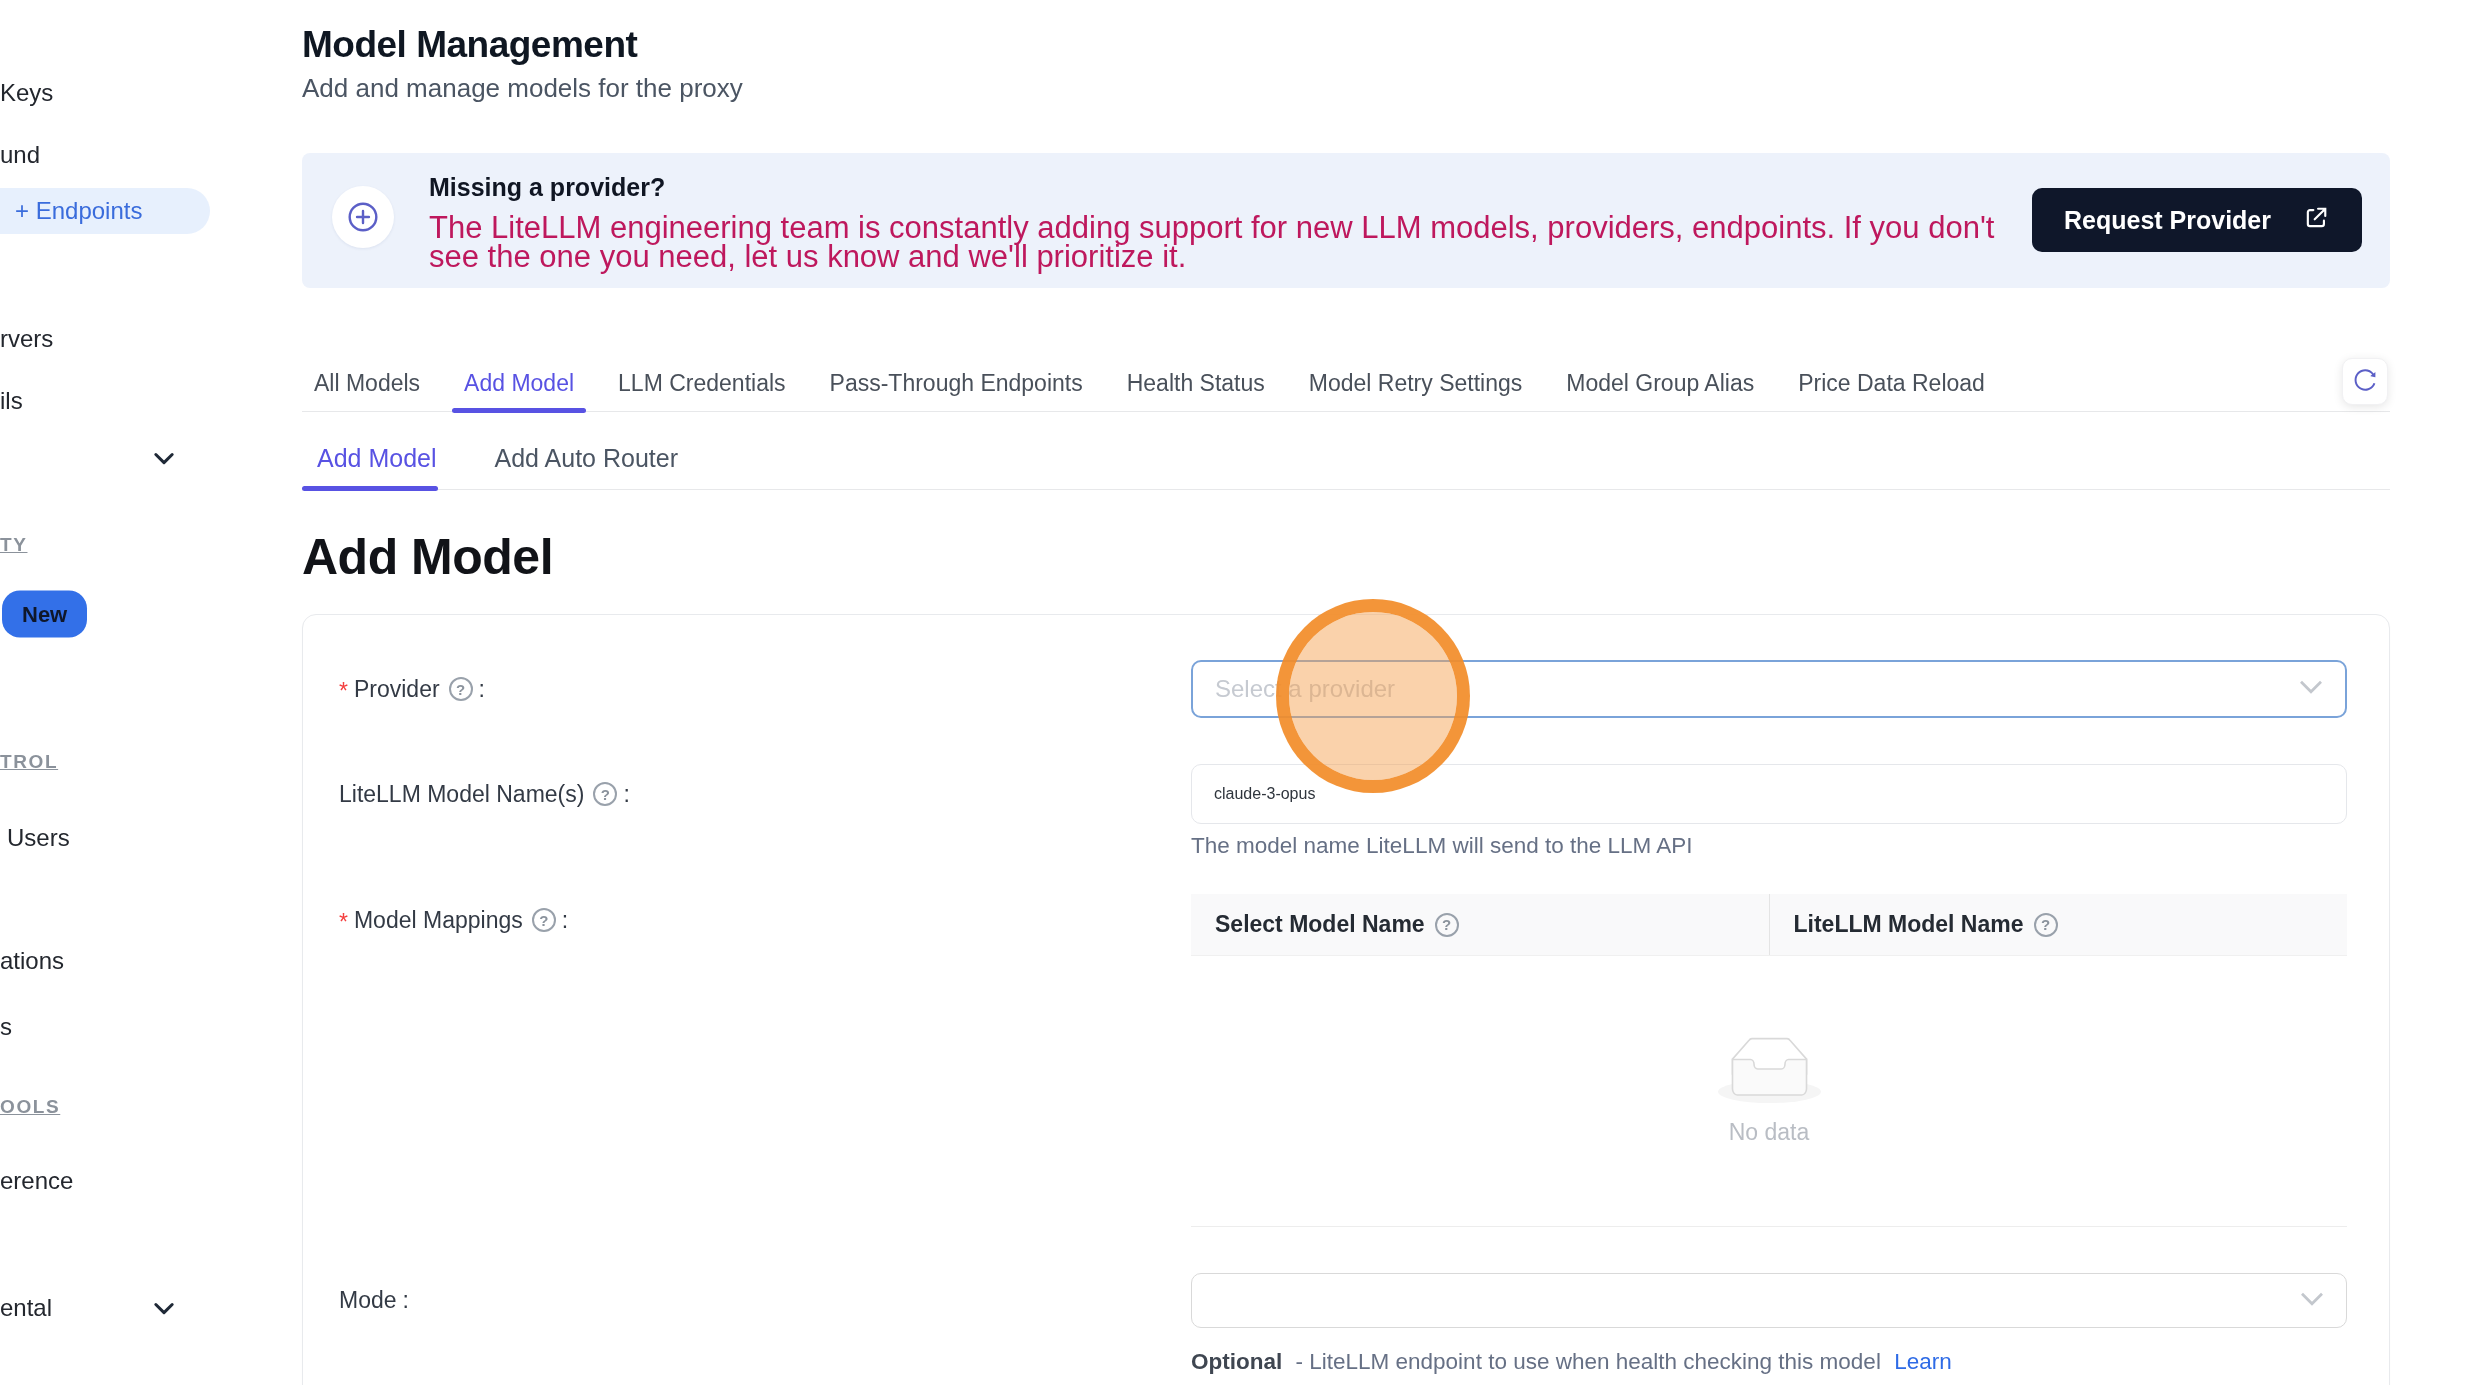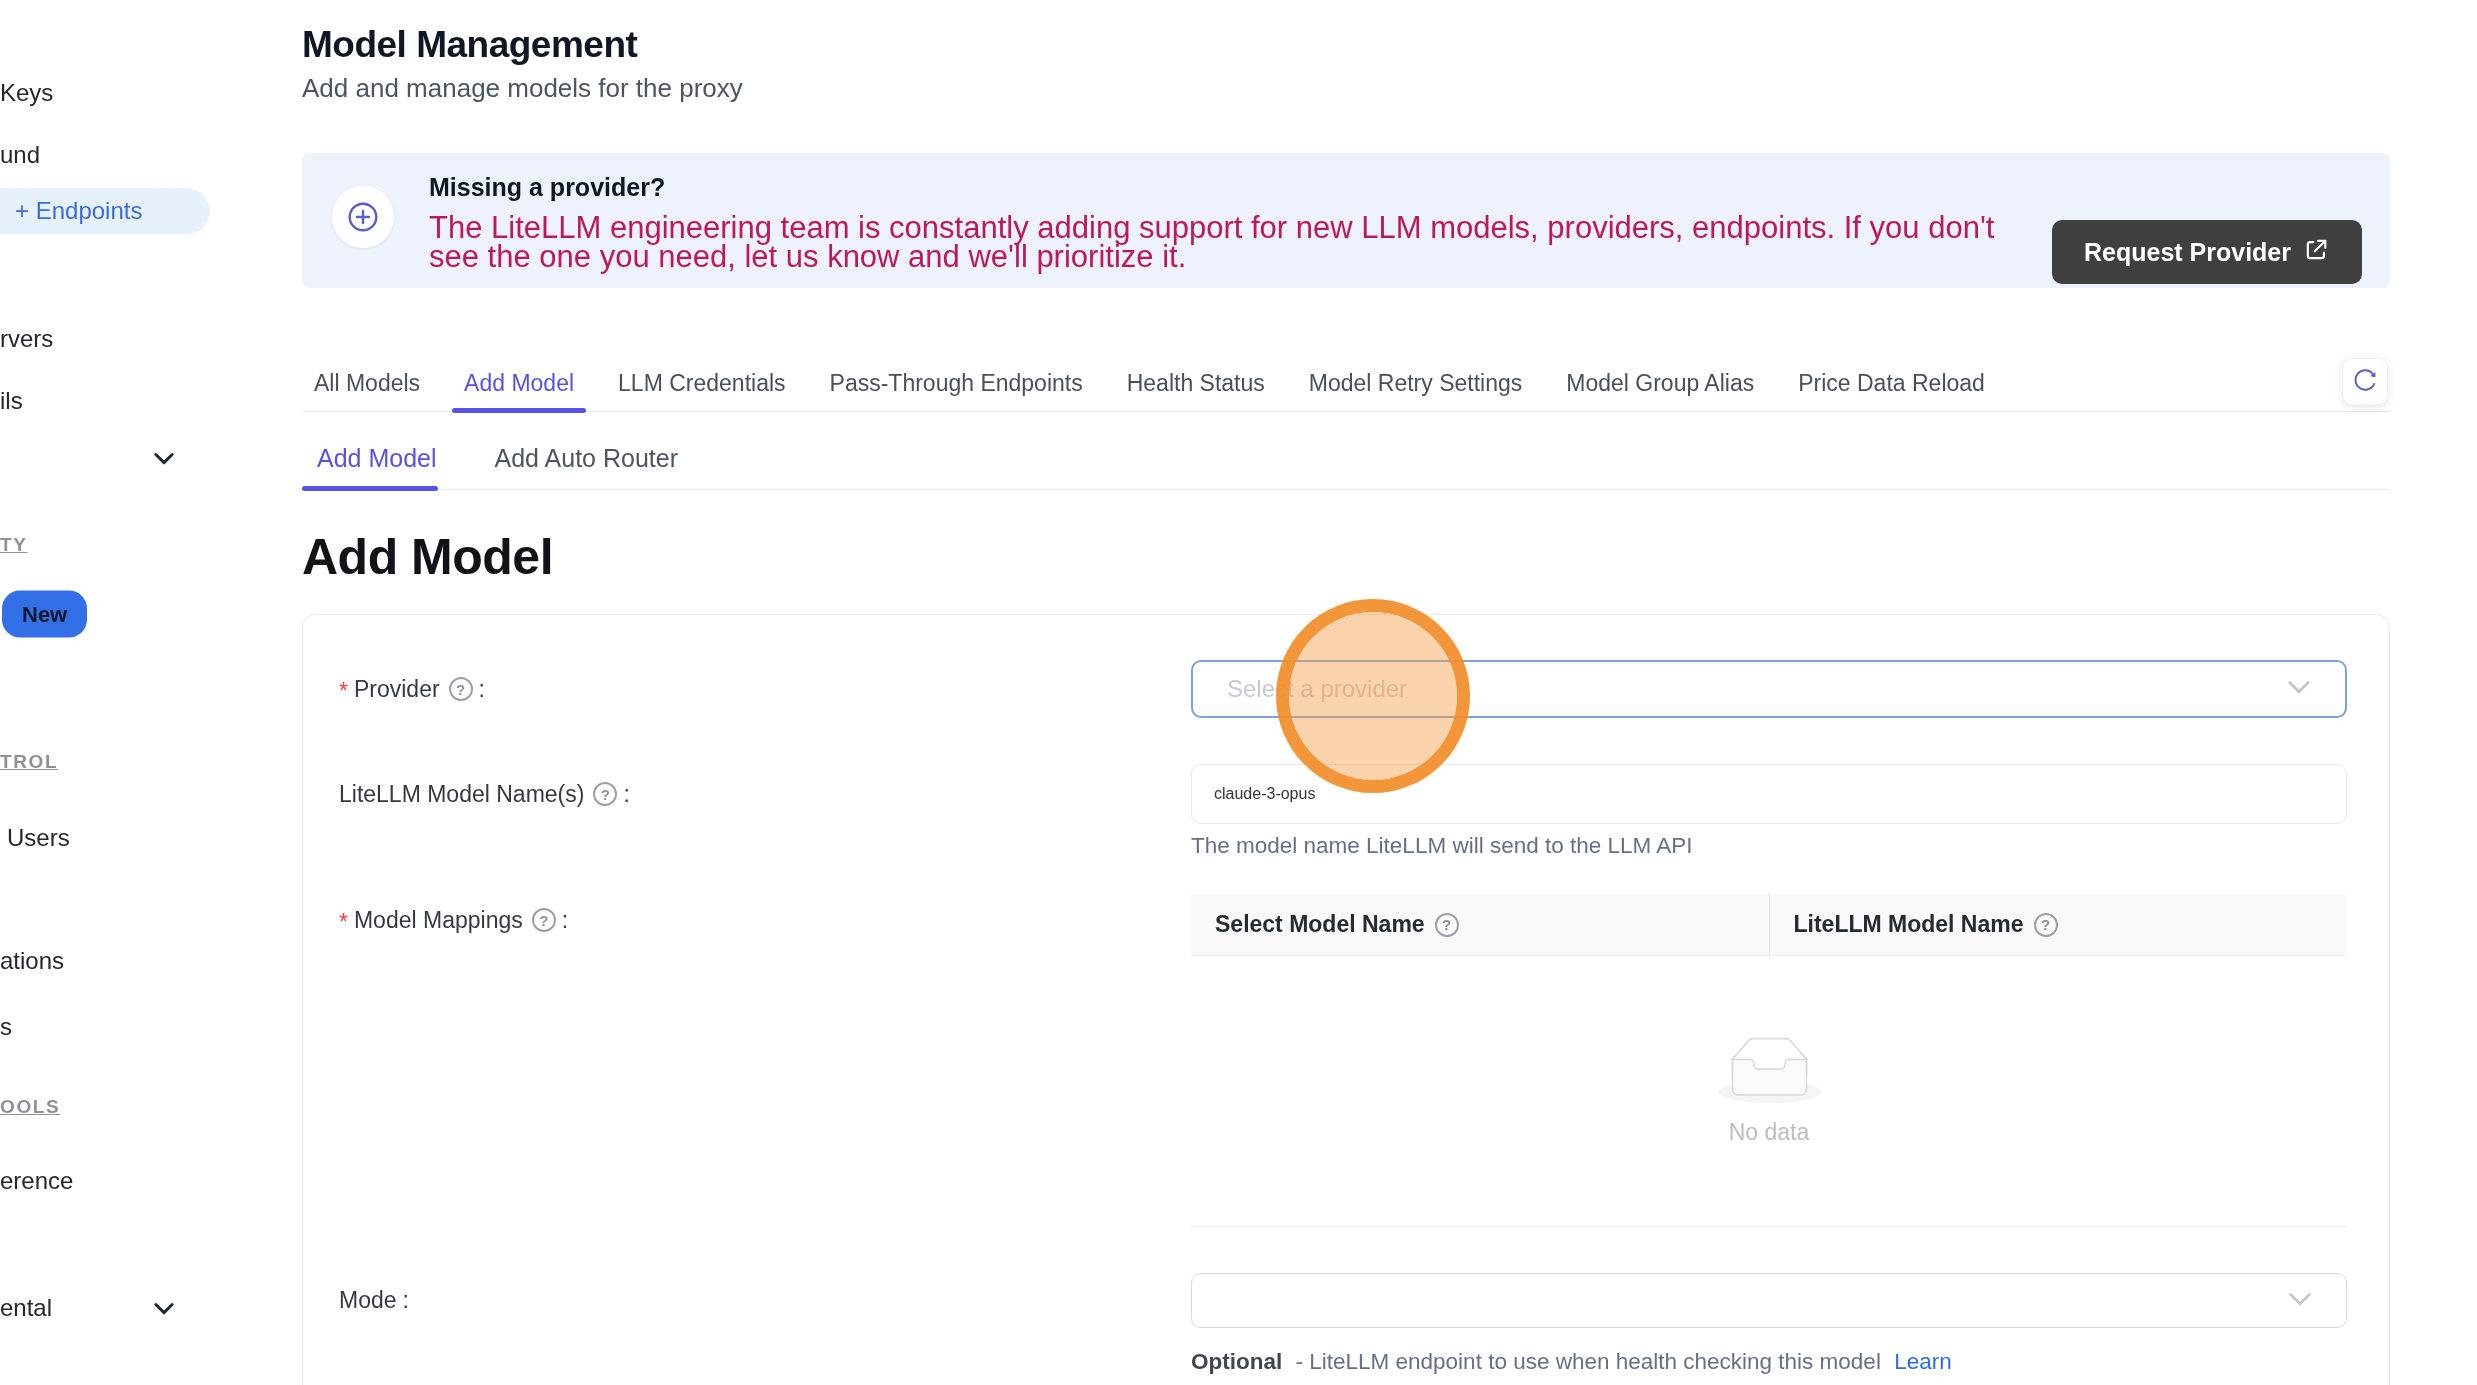--- a/index.html
+++ b/index.html
@@ -23,23 +23,23 @@
   .page-title { position:absolute; top:24px; left:0; font-size:37px; font-weight:700; color:#0f1722; letter-spacing:-0.5px; }
   .page-subtitle { position:absolute; top:73px; left:0; font-size:26px; color:#4b5563; }
 
   
   .banner { position:absolute; top:153px; left:0; width:2088px; height:135px; background:#edf2fb; border-radius:8px; }
   .banner-icon { position:absolute; left:30px; top:33px; width:62px; height:62px; background:#fff; border-radius:50%;
     display:flex; align-items:center; justify-content:center; box-shadow:0 1px 3px rgba(30,50,120,.08); }
   .banner-body { position:absolute; left:127px; top:20px; width:1600px; }
   .banner-title { font-size:25px; font-weight:700; color:#101623; }
   .banner-desc { margin-top:11px; font-size:31px; line-height:29px; color:#be185d; max-width:1580px; }
-  .request-btn { position:absolute; right:28px; top:35px; height:64px; background:#404040; border:none; color:#fff;
+  .request-btn { position:absolute; right:28px; top:35px; height:64px; background:#0f172a; border:none; color:#fff;
     font-family:inherit; font-size:25px; font-weight:700; border-radius:10px; padding:0 32px;
-    display:inline-flex; align-items:center; gap:12px; cursor:pointer;margin-top:32px; }
+    display:inline-flex; align-items:center; gap:32px; cursor:pointer; }
 
   
   .tabs { position:absolute; top:355px; left:0; width:2088px; height:57px; border-bottom:1px solid #e7e8ea;
     display:flex; align-items:center; gap:44px; padding-left:12px; }
   .tab { font-size:23px; color:#49505a; position:relative; white-space:nowrap; cursor:pointer; height:100%;
     display:flex; align-items:center; }
   .tab.active { color:#5852e3; }
   .tab.active::after { content:""; position:absolute; left:-12px; right:-12px; bottom:-2px; height:5px;
     background:#5852e3; border-radius:3px; }
   .refresh-btn { position:absolute; top:358px; right:2px; width:46px; height:47px; background:#fff;
@@ -59,21 +59,21 @@
   
   .card { position:absolute; top:614px; left:0; width:2088px; height:840px; background:#fff;
     border:1.5px solid #e8eaed; border-radius:14px; box-shadow:0 1px 2px rgba(0,0,0,.02); }
   .flabel { position:absolute; left:36px; display:flex; align-items:center; font-size:23px; color:#333a45; height:30px; }
   .ast { color:#f43f3f; margin-right:6px; font-size:23px; position:relative; top:2px; }
   .qicon { width:24px; height:24px; border:2px solid #99a1ab; border-radius:50%; display:inline-flex; align-items:center;
     justify-content:center; font-size:15px; font-weight:700; color:#8a929c; margin-left:9px; flex:none; }
   .colon { margin-left:6px; }
 
   .ctrl { position:absolute; left:888px; width:1156px; background:#fff; }
-  .select { display:flex; align-items:center; justify-content:space-between; padding:0 34px; border-radius:10px; }
+  .select { display:flex; align-items:center; justify-content:space-between; padding:0 22px; border-radius:10px; }
   .provider-select { top:45px; height:58px; border:2px solid #7aa3d9; }
   .placeholder { font-size:24px; color:#c6cad1; }
   .model-input { top:149px; height:60px; border:1.5px solid #e5e7eb; border-radius:10px; display:flex; align-items:center;
     padding:0 22px; font-size:16px; color:#2f353d; }
   .helper { position:absolute; left:888px; font-size:22.5px; color:#667085; }
   .helper-1 { top:218px; }
 
   .mtable { top:279px; border-bottom:1.5px solid #ededed; }
   .mt-head { display:flex; height:62px; background:#f9f9fa; border-bottom:1px solid #f0f0f0; }
   .mt-cell { flex:1; display:flex; align-items:center; padding-left:24px; font-size:23px; font-weight:700; color:#252b33; }

